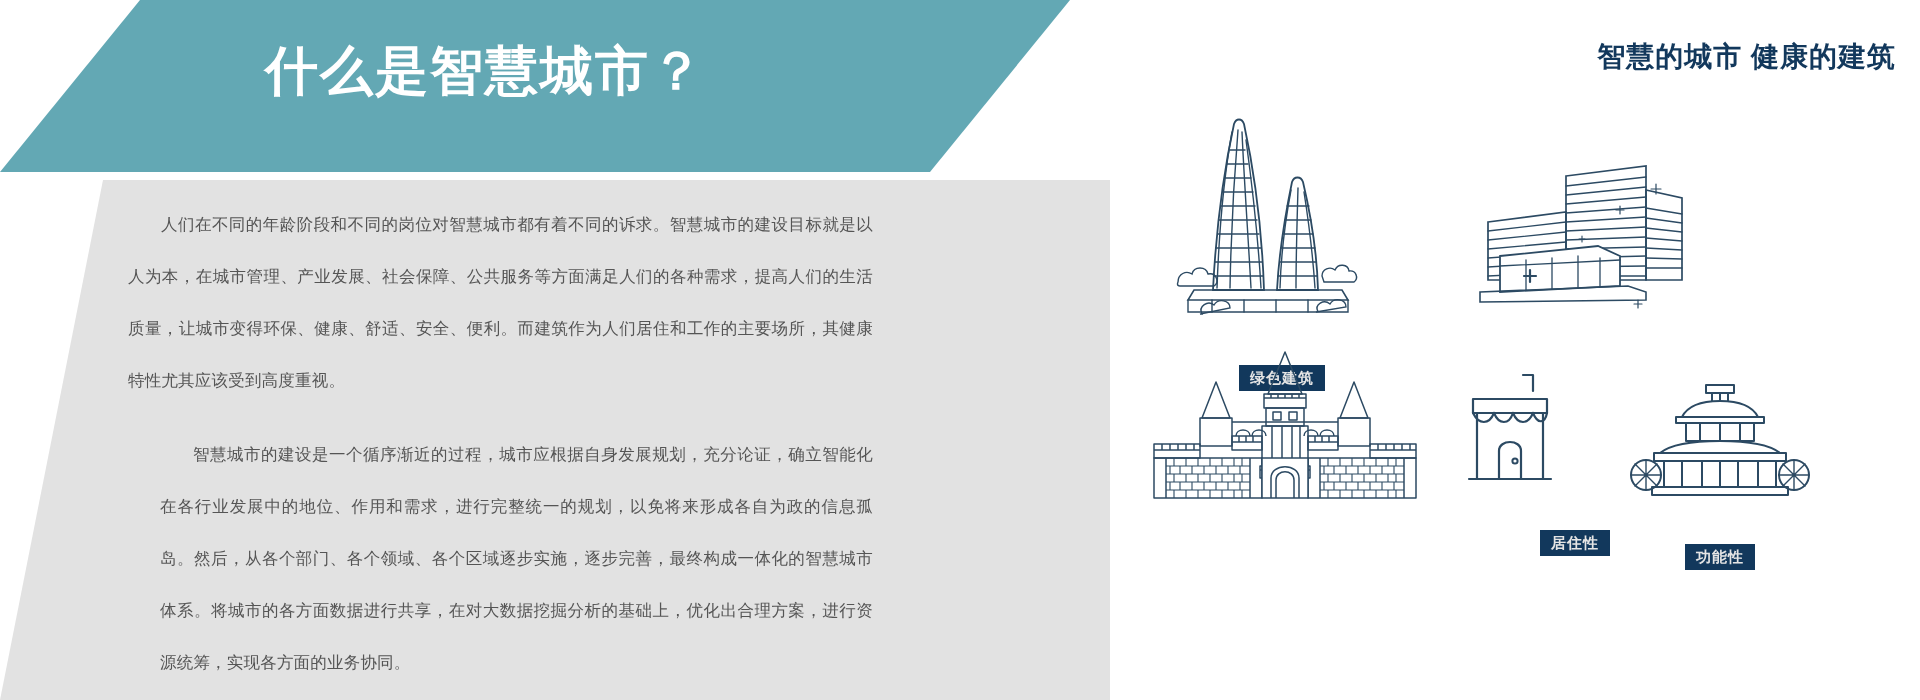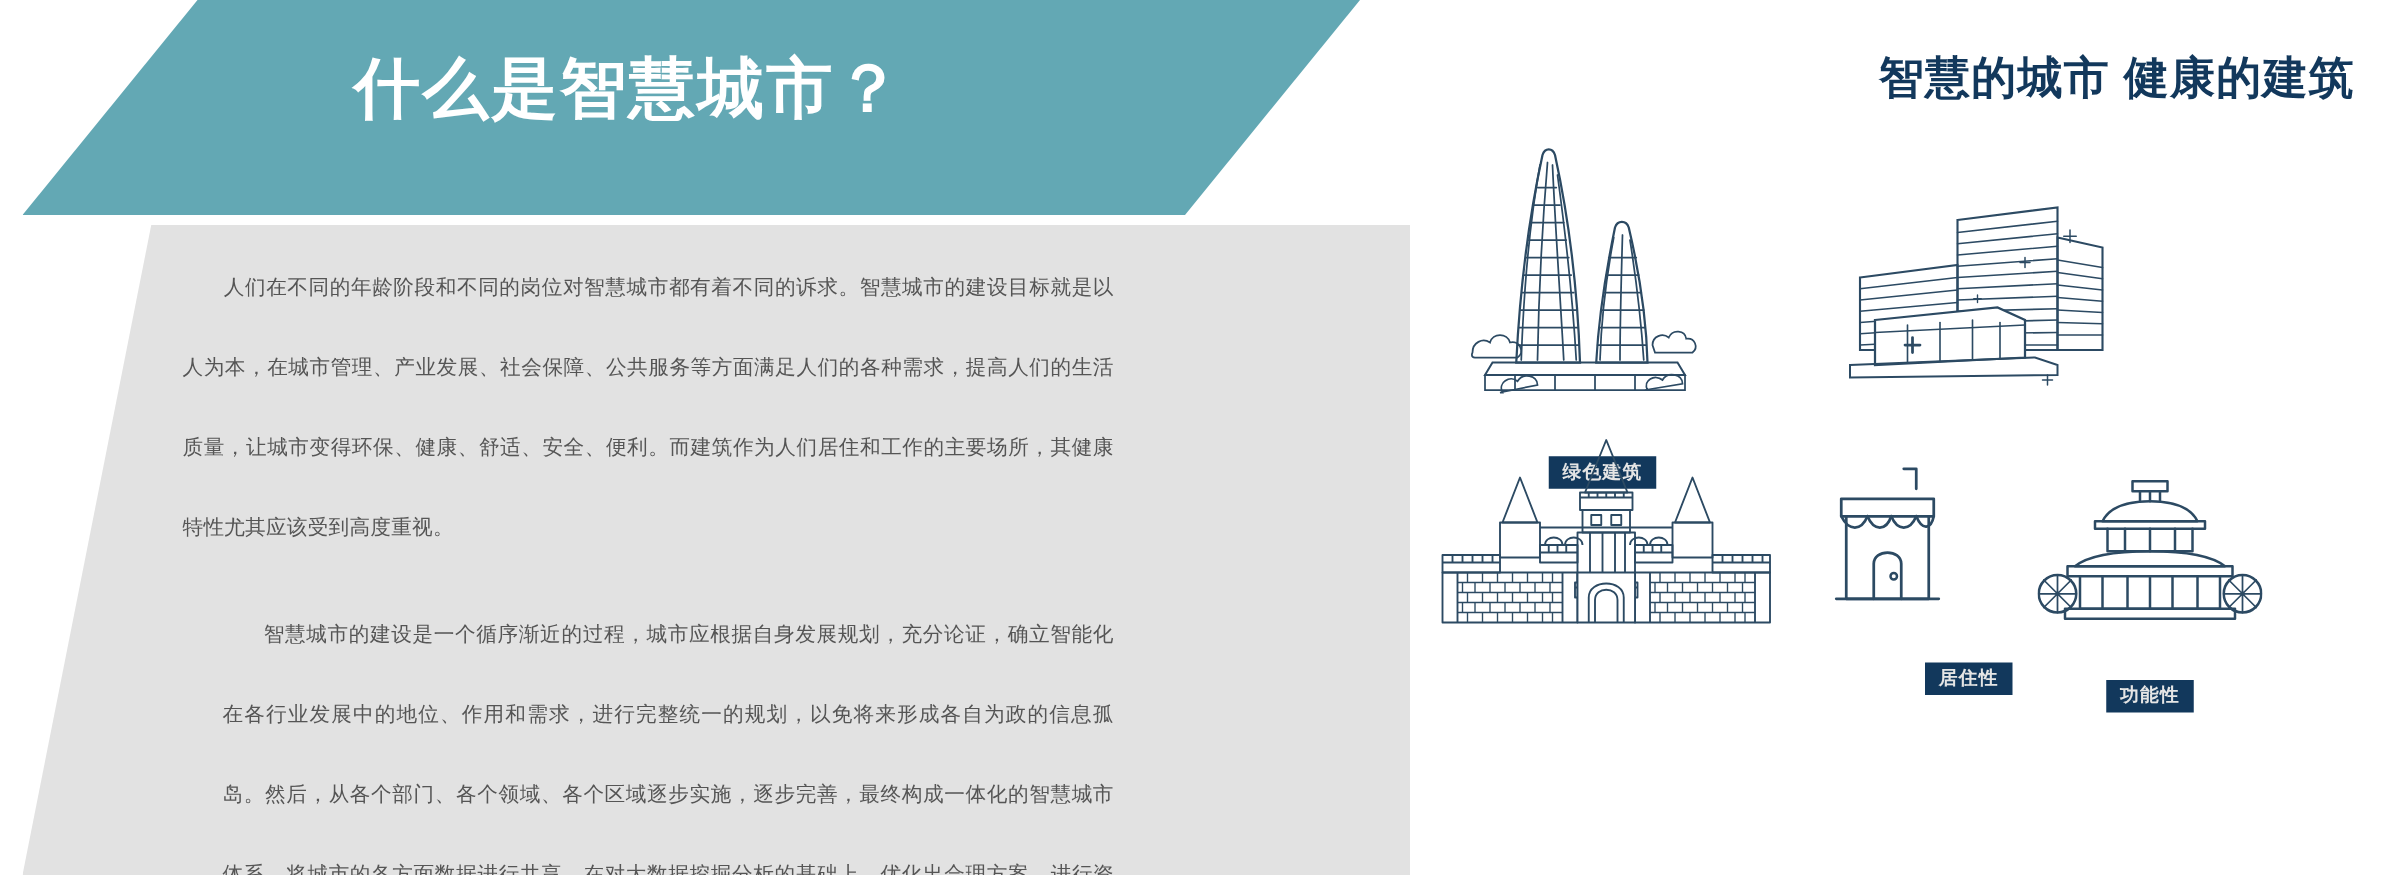--- a/index.html
+++ b/index.html
@@ -11,21 +11,21 @@
     width: 1920px;
     height: 700px;
     position: relative;
     overflow: hidden;
     font-family: "Liberation Sans", "DejaVu Sans", sans-serif;
   }
 
   
   #left-column {
     position: absolute;
-    left: 18px; top: 0;
+    left: 0; top: 0;
     width: 1120px;
     height: 700px;
   }
 
   
   #title-banner {
     position: absolute;
     left: 0;
     top: 0;
     width: 1070px;
@@ -65,44 +65,44 @@
 
   #paragraphs {
     position: absolute;
     left: 128px;
     top: 198px;
     width: 745px;
   }
   .paragraph {
     color: #555555;
     font-size: 16.5px;
-    line-height: 64px;
+    line-height: 52px;
     text-align: justify;
     text-indent: 2em;
     margin: 0;
     letter-spacing: 0.2px;
   }
   .paragraph + .paragraph {
     margin-top: 22px;
     margin-left: 32px;
   }
 
   
   #right-column {
     position: absolute;
     left: 1120px;
     top: 0;
     width: 800px;
     height: 700px;
   }
   #right-heading {
     position: absolute;
-    right: 36px;
+    right: 24px;
     top: 38px;
-    font-size: 36px;
+    font-size: 28px;
     font-weight: bold;
     color: #12385c;
     letter-spacing: 1px;
     white-space: nowrap;
   }
 
   
   #icon-grid {
     position: absolute;
     left: 0;

